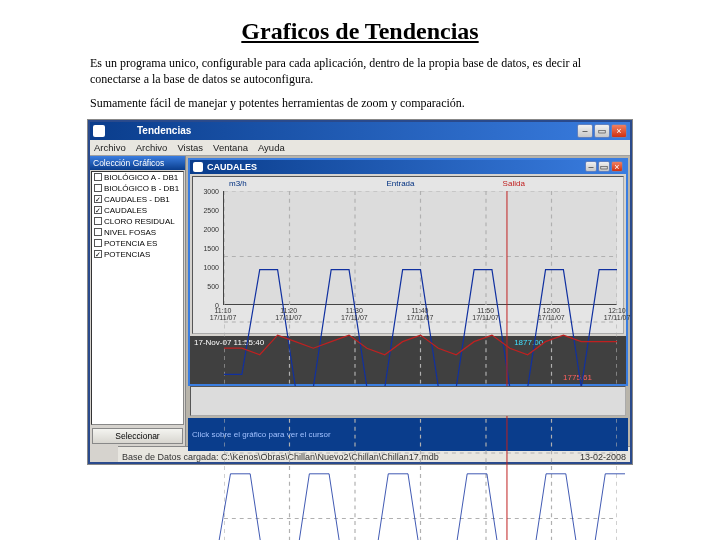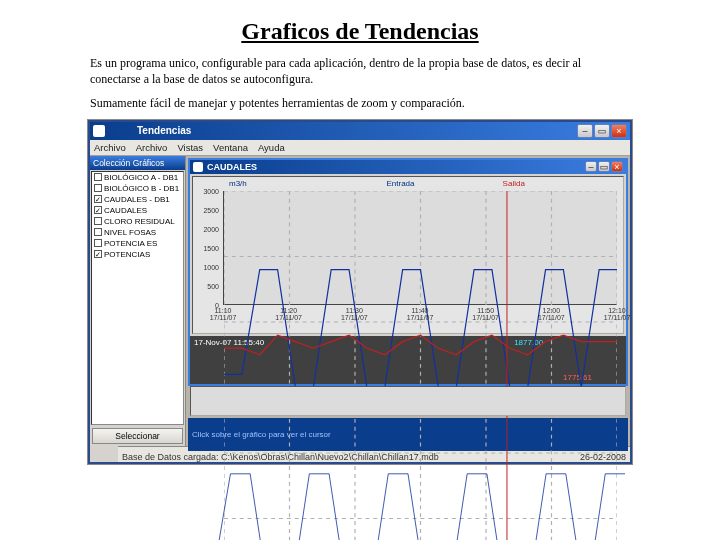--- a/index.html
+++ b/index.html
@@ -183,16 +183,16 @@
               <text x="83.33333333333334" y="98" font-size="16" text-anchor="middle" fill="#333">17/11/07</text>
               <text x="100" y="98" font-size="16" text-anchor="middle" fill="#333">17/11/07</text>
             </svg>
         </div>
         <div class="help-bar">Click sobre el gráfico para ver el cursor</div>
       </div>
     </div>
     <div class="statusbar">
       <span>Base de Datos cargada: C:\Kenos\Obras\Chillan\Nuevo2\Chillan\Chillan17.mdb</span>
       <span class="sp"></span>
-      <span>26-02-2008</span>
+      <span>13-02-2008</span>
     </div>
   </div>
 </div>
 
 </body></html>

